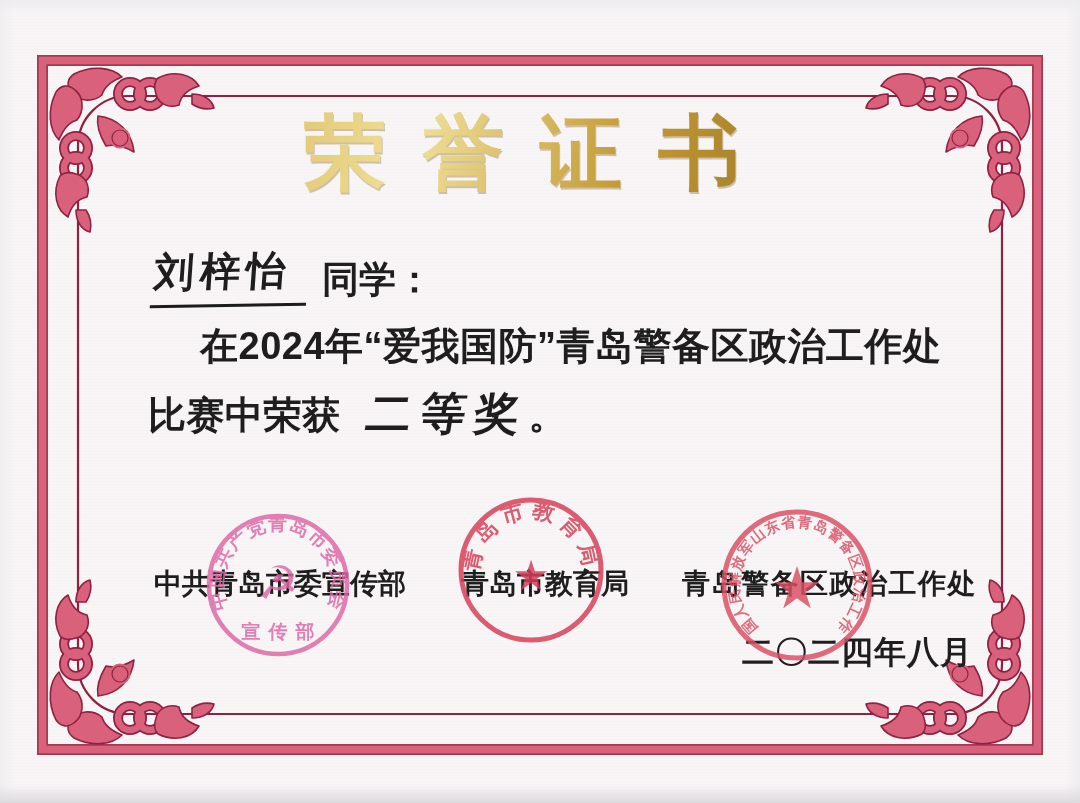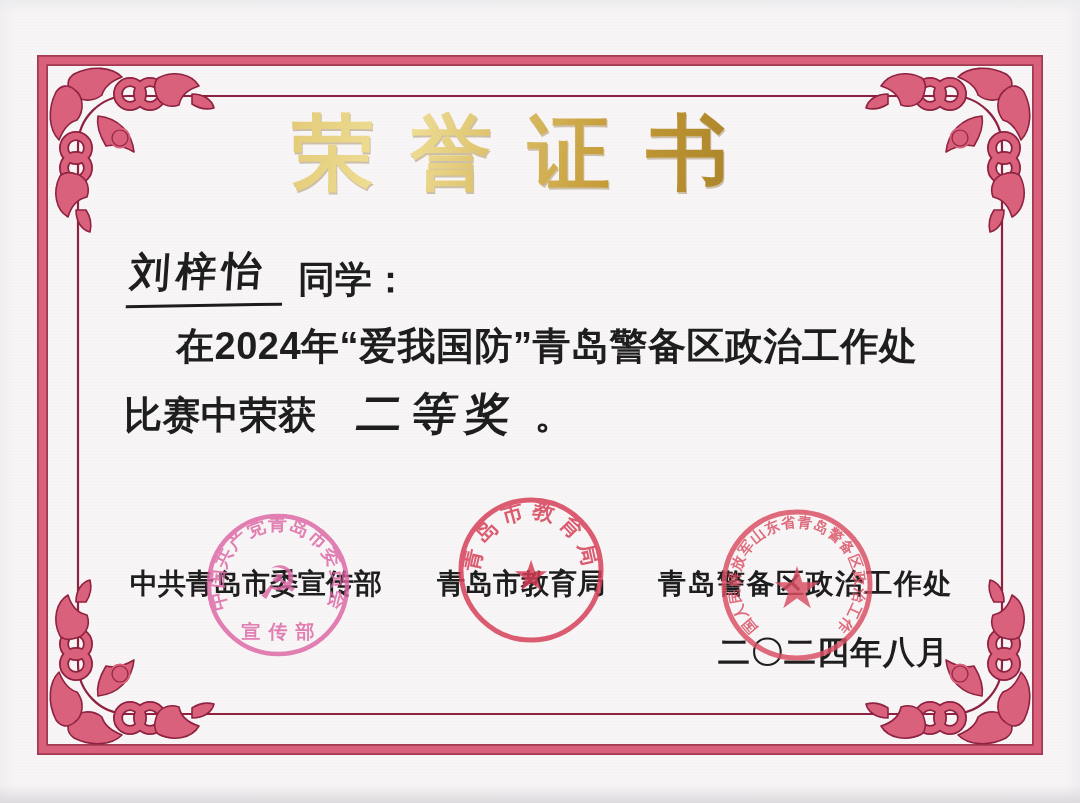--- a/index.html
+++ b/index.html
@@ -8,21 +8,21 @@
     font-family:"Liberation Sans","DejaVu Sans",sans-serif;
     background:
       linear-gradient(180deg,#ececee 0px,rgba(236,236,238,0) 14px),
       linear-gradient(0deg,#dcdadd 0px,rgba(220,218,221,0) 18px),
       linear-gradient(90deg,#f0eef0 0px,rgba(240,238,240,0) 14px,rgba(240,238,240,0) 1064px,#efedef 1080px),
       repeating-linear-gradient(0deg,rgba(120,100,110,.015) 0 1px,rgba(0,0,0,0) 1px 3px),
       #f8f5f6;
     color:#1e1e1e;
   }
   .frame-svg{position:absolute;left:0;top:0;z-index:1;}
-  .layer-text{position:absolute;inset:0;z-index:2;}
+  .layer-text{position:absolute;inset:0;z-index:2;margin-left:24px;}
   .layer-stamps{position:absolute;inset:0;z-index:3;pointer-events:none;}
 
   .title{
     position:absolute;left:0;right:0;top:112px;text-align:center;
     font-size:82px;font-weight:700;letter-spacing:36px;line-height:1;
     transform:translateX(-12px);
     background:linear-gradient(103deg,#a8822e 0%,#dcbf66 22%,#f0e098 38%,#c49a35 58%,#8f6d20 82%,#caa84f 100%);
     -webkit-background-clip:text;background-clip:text;
     -webkit-text-fill-color:transparent;color:transparent;
     filter:drop-shadow(1px 2px 0 rgba(125,92,25,.35));
@@ -30,21 +30,21 @@
   .name-row{position:absolute;left:128px;top:244px;display:flex;align-items:flex-end;}
   .recipient-name{
     font-size:40px;font-weight:600;letter-spacing:6px;
     transform:skewX(-5deg) rotate(-1deg);
     border-bottom:3px solid #1c1c1c;padding:0 16px 5px 2px;
   }
   .salutation{font-size:37px;font-weight:600;margin-left:14px;padding-bottom:2px;}
 
   .body-line{position:absolute;font-size:38px;font-weight:600;letter-spacing:.5px;white-space:nowrap;}
   .line1{left:176px;top:321px;}
-  .line2{left:124px;top:384px;display:flex;align-items:flex-end;gap:15px;}
+  .line2{left:124px;top:384px;display:flex;align-items:flex-end;}
   .award{
     font-size:45px;font-weight:700;letter-spacing:9px;margin:0 0 -3px 26px;
     transform:skewX(-9deg);
   }
   .line3{left:198px;top:450px;}
 
   .issuer{position:absolute;top:565px;font-size:28px;font-weight:600;white-space:nowrap;}
   .issuer-1{left:130px;}
   .issuer-2{left:437px;}
   .issuer-3{left:658px;letter-spacing:1.5px;}

